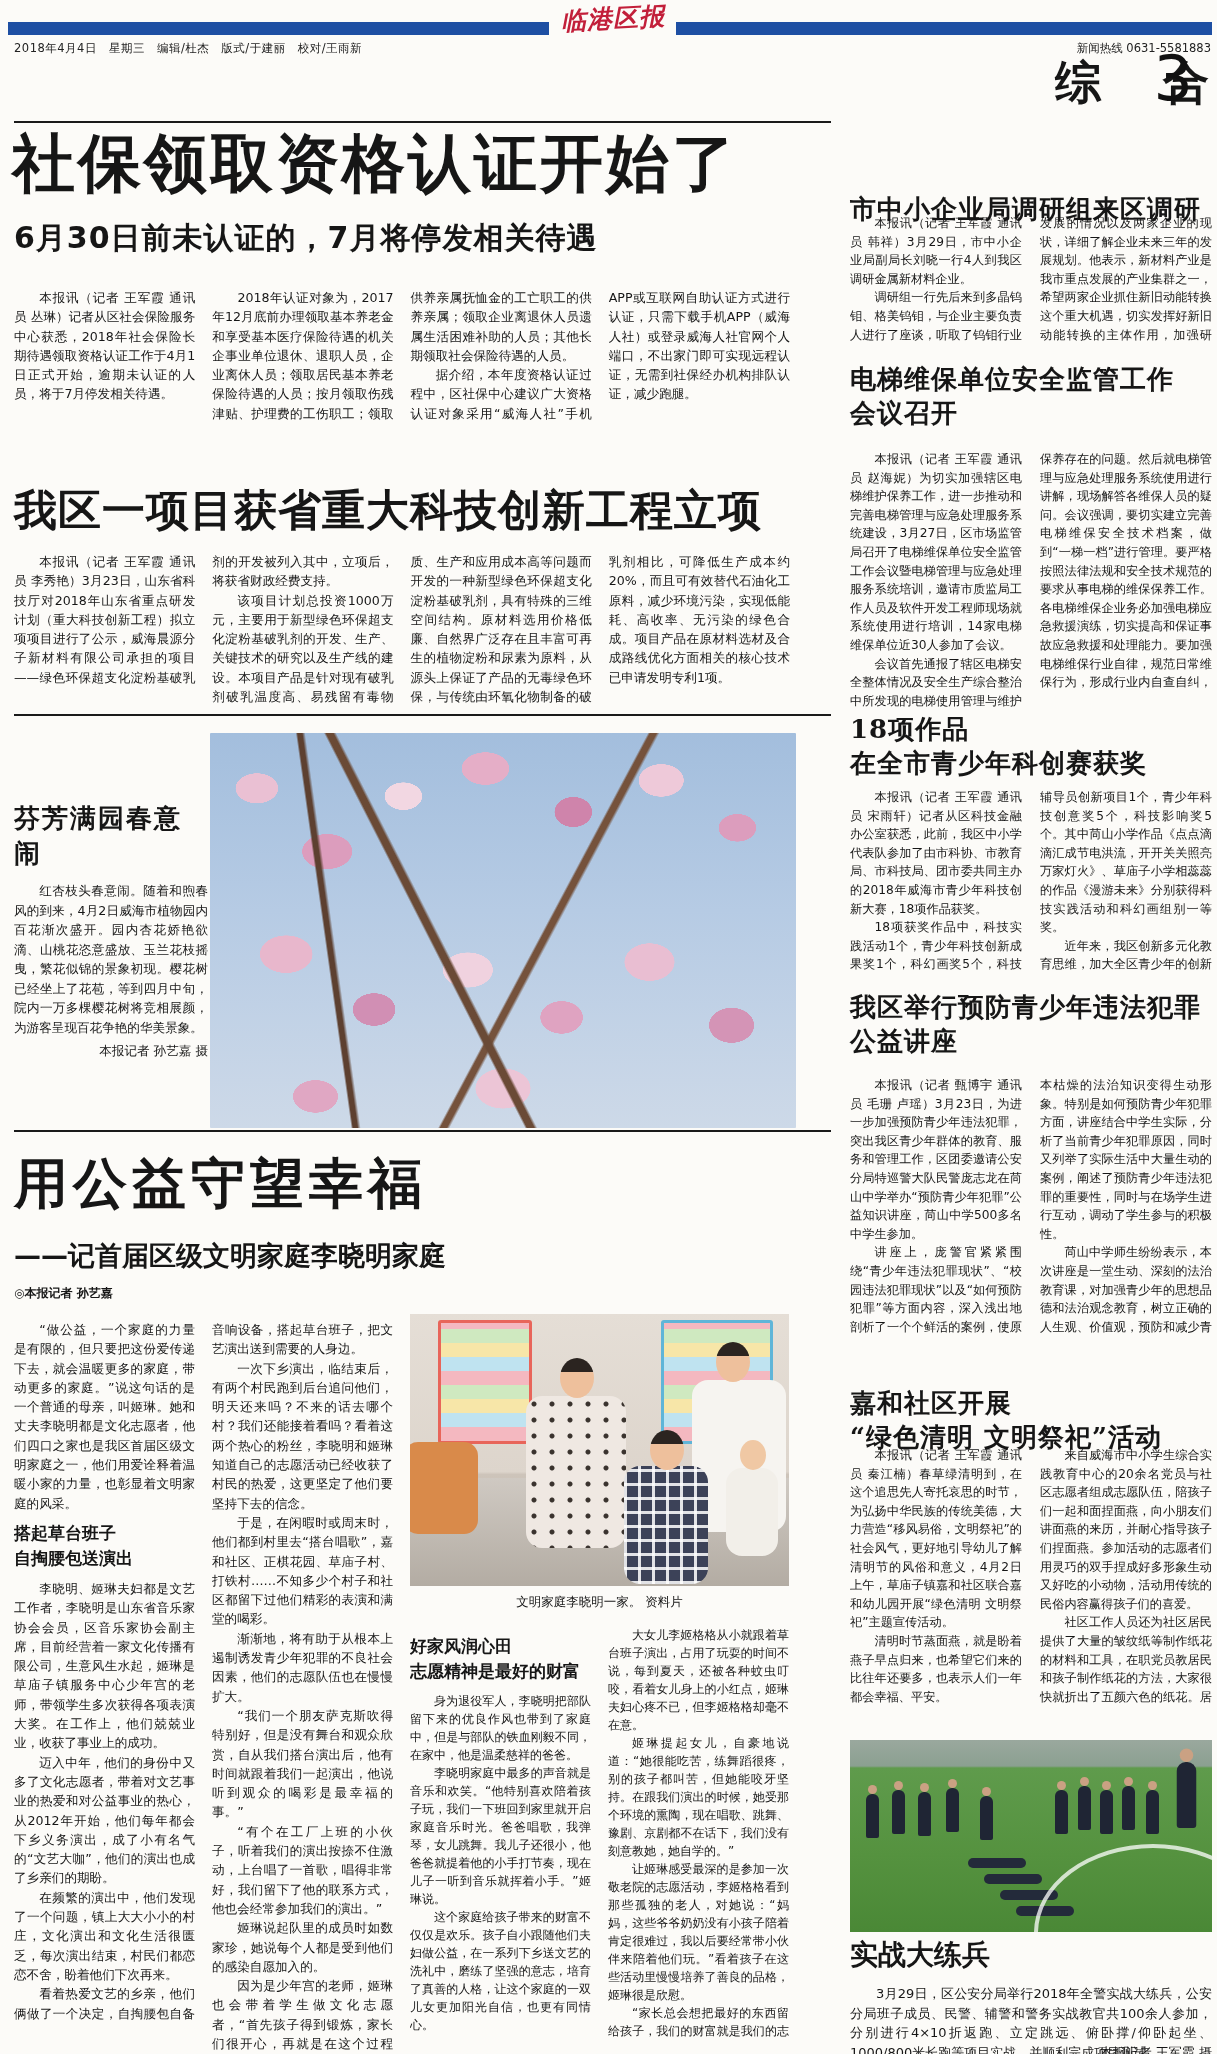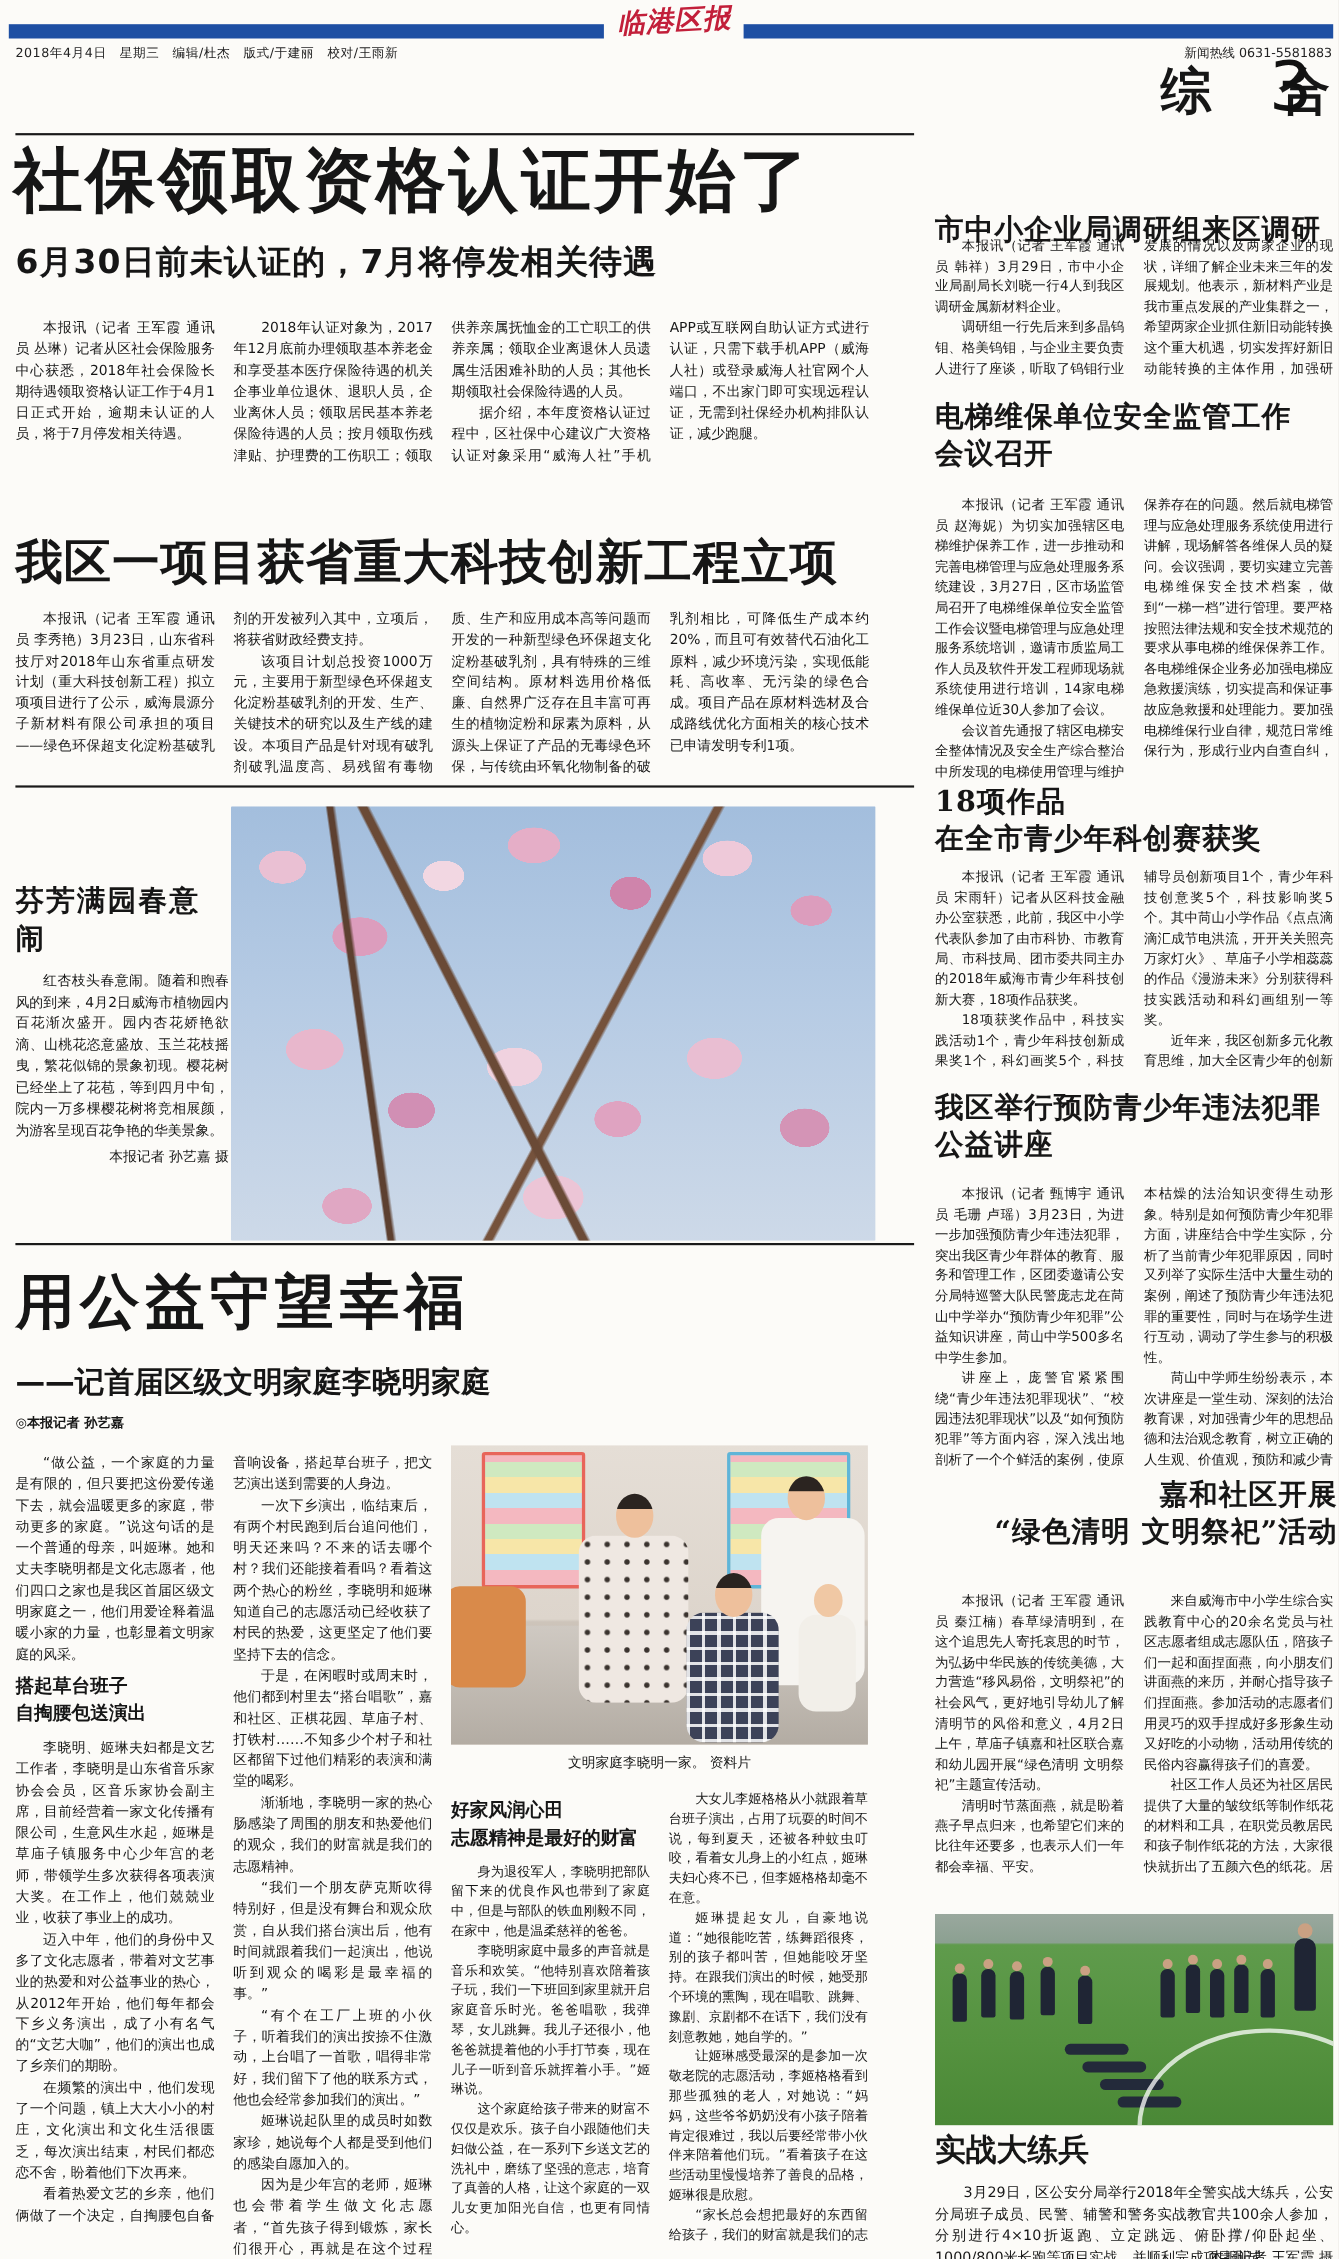--- a/index.html
+++ b/index.html
@@ -160,21 +160,21 @@
     <div class="colsub">
       <div>搭起草台班子</div>
       <div>自掏腰包送演出</div>
     </div>
     <p>李晓明、姬琳夫妇都是文艺工作者，李晓明是山东省音乐家协会会员，区音乐家协会副主席，目前经营着一家文化传播有限公司，生意风生水起，姬琳是草庙子镇服务中心少年宫的老师，带领学生多次获得各项表演大奖。在工作上，他们兢兢业业，收获了事业上的成功。</p>
     <p>迈入中年，他们的身份中又多了文化志愿者，带着对文艺事业的热爱和对公益事业的热心，从2012年开始，他们每年都会下乡义务演出，成了小有名气的“文艺大咖”，他们的演出也成了乡亲们的期盼。</p>
     <p>在频繁的演出中，他们发现了一个问题，镇上大大小小的村庄，文化演出和文化生活很匮乏，每次演出结束，村民们都恋恋不舍，盼着他们下次再来。</p>
     <p>看着热爱文艺的乡亲，他们俩做了一个决定，自掏腰包自备音响设备，搭起草台班子，把文艺演出送到需要的人身边。</p>
     <p>一次下乡演出，临结束后，有两个村民跑到后台追问他们，明天还来吗？不来的话去哪个村？我们还能接着看吗？看着这两个热心的粉丝，李晓明和姬琳知道自己的志愿活动已经收获了村民的热爱，这更坚定了他们要坚持下去的信念。</p>
     <p>于是，在闲暇时或周末时，他们都到村里去“搭台唱歌”，嘉和社区、正棋花园、草庙子村、打铁村……不知多少个村子和社区都留下过他们精彩的表演和满堂的喝彩。</p>
-    <p>渐渐地，李晓明一家的热心肠感染了周围的朋友和热爱他们的观众，我们的财富就是我们的志愿精神。</p>
+    <p>渐渐地，将有助于从根本上遏制诱发青少年犯罪的不良社会因素，他们的志愿队伍也在慢慢扩大。</p>
     <p>“我们一个朋友萨克斯吹得特别好，但是没有舞台和观众欣赏，自从我们搭台演出后，他有时间就跟着我们一起演出，他说听到观众的喝彩是最幸福的事。”</p>
     <p>“有个在工厂上班的小伙子，听着我们的演出按捺不住激动，上台唱了一首歌，唱得非常好，我们留下了他的联系方式，他也会经常参加我们的演出。”</p>
     <p>姬琳说起队里的成员时如数家珍，她说每个人都是受到他们的感染自愿加入的。</p>
     <p>因为是少年宫的老师，姬琳也会带着学生做文化志愿者，“首先孩子得到锻炼，家长们很开心，再就是在这个过程中，很多家庭都会关注到志愿者的队伍中来，大家都想着上台展示，能为公益出一份力，大家都愿意。”</p>
 
   </div>
 
   <div class="family-photo">
     <div class="poster p-l"></div>
     <div class="poster p-r"></div>
@@ -233,21 +233,21 @@
   <div class="sb-title" style="top:990px;">
     <div>我区举行预防青少年违法犯罪</div>
     <div>公益讲座</div>
   </div>
   <div class="sb-body" style="top:1076px;height:276px;">
     <p>本报讯（记者 甄博宇 通讯员 毛珊 卢瑶）3月23日，为进一步加强预防青少年违法犯罪，突出我区青少年群体的教育、服务和管理工作，区团委邀请公安分局特巡警大队民警庞志龙在苘山中学举办“预防青少年犯罪”公益知识讲座，苘山中学500多名中学生参加。</p>
     <p>讲座上，庞警官紧紧围绕“青少年违法犯罪现状”、“校园违法犯罪现状”以及“如何预防犯罪”等方面内容，深入浅出地剖析了一个个鲜活的案例，使原本枯燥的法治知识变得生动形象。特别是如何预防青少年犯罪方面，讲座结合中学生实际，分析了当前青少年犯罪原因，同时又列举了实际生活中大量生动的案例，阐述了预防青少年违法犯罪的重要性，同时与在场学生进行互动，调动了学生参与的积极性。</p>
     <p>苘山中学师生纷纷表示，本次讲座是一堂生动、深刻的法治教育课，对加强青少年的思想品德和法治观念教育，树立正确的人生观、价值观，预防和减少青少年犯罪，有着十分重要的意义，将有助于从根本上遏制诱发青少年犯罪的不良社会因素，为青少年健康成长提供良好的社会环境基础。</p>
   </div>
 
-  <div class="sb-title" style="top:1342px;text-align:right;">
+  <div class="sb-title" style="top:1386px;">
     <div>嘉和社区开展</div>
     <div>“绿色清明 文明祭祀”活动</div>
   </div>
   <div class="sb-body" style="top:1446px;height:270px;">
     <p>本报讯（记者 王军霞 通讯员 秦江楠）春草绿清明到，在这个追思先人寄托哀思的时节，为弘扬中华民族的传统美德，大力营造“移风易俗，文明祭祀”的社会风气，更好地引导幼儿了解清明节的风俗和意义，4月2日上午，草庙子镇嘉和社区联合嘉和幼儿园开展“绿色清明 文明祭祀”主题宣传活动。</p>
     <p>清明时节蒸面燕，就是盼着燕子早点归来，也希望它们来的比往年还要多，也表示人们一年都会幸福、平安。</p>
     <p>来自威海市中小学生综合实践教育中心的20余名党员与社区志愿者组成志愿队伍，陪孩子们一起和面捏面燕，向小朋友们讲面燕的来历，并耐心指导孩子们捏面燕。参加活动的志愿者们用灵巧的双手捏成好多形象生动又好吃的小动物，活动用传统的民俗内容赢得孩子们的喜爱。</p>
     <p>社区工作人员还为社区居民提供了大量的皱纹纸等制作纸花的材料和工具，在职党员教居民和孩子制作纸花的方法，大家很快就折出了五颜六色的纸花。居民王女士说：“以纸花来祭奠逝者真的是个不错的选择，单从这心意上来讲，亲手为逝者叠制，非常有意义。”</p>
   </div>
 

